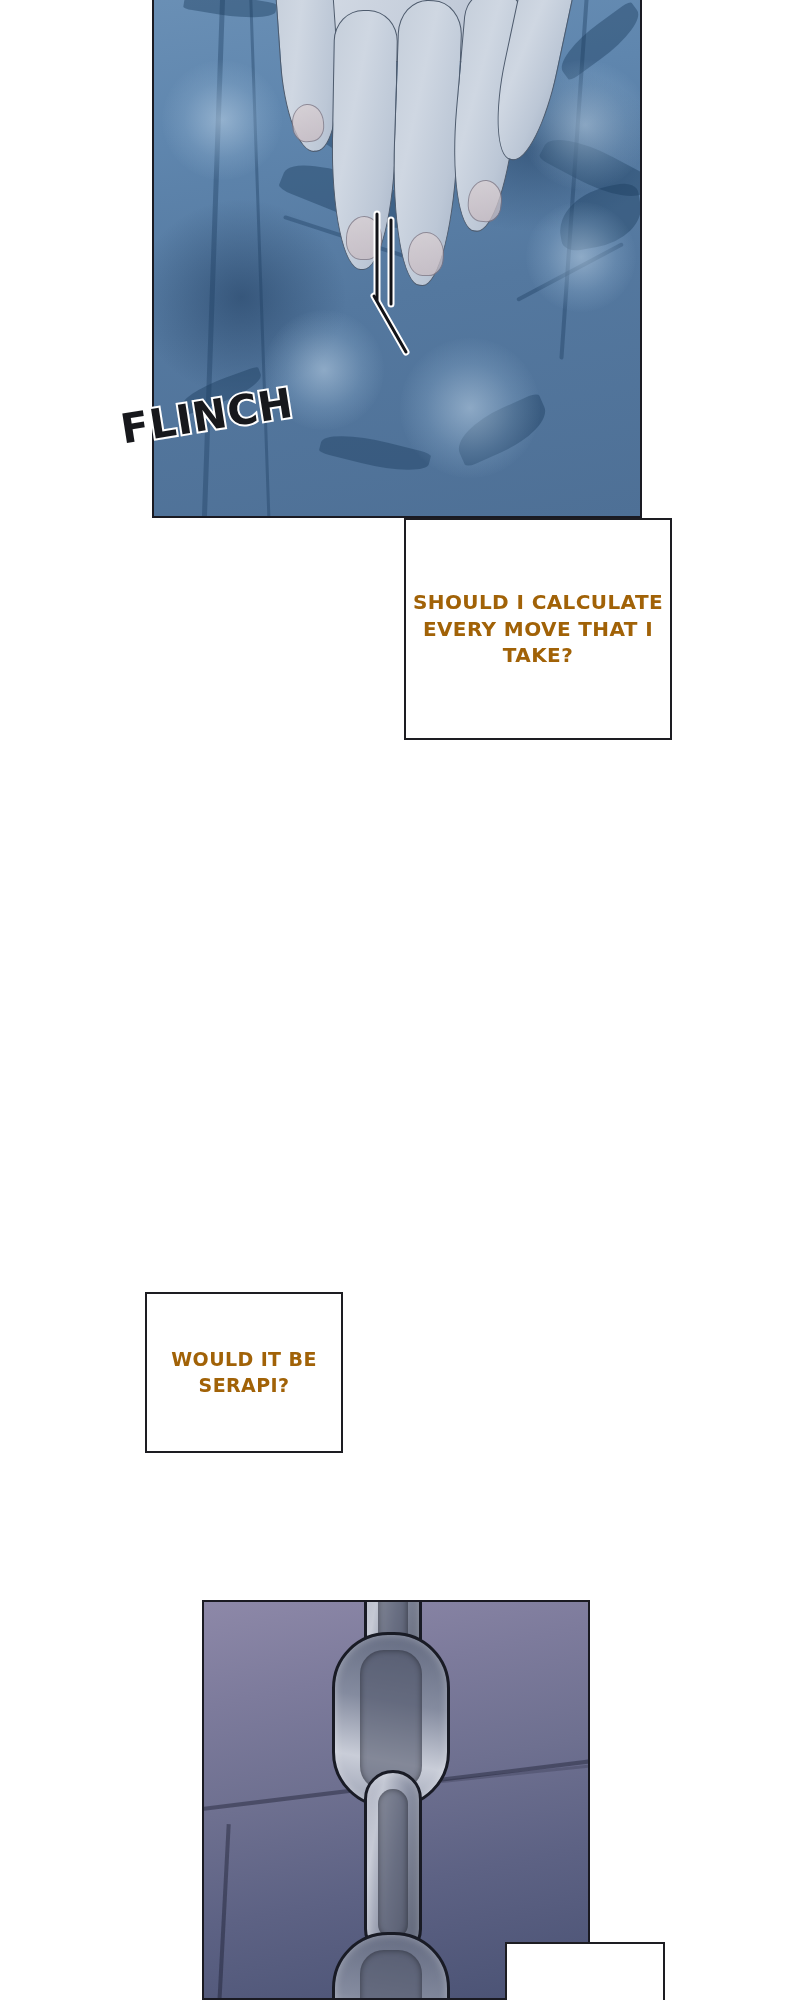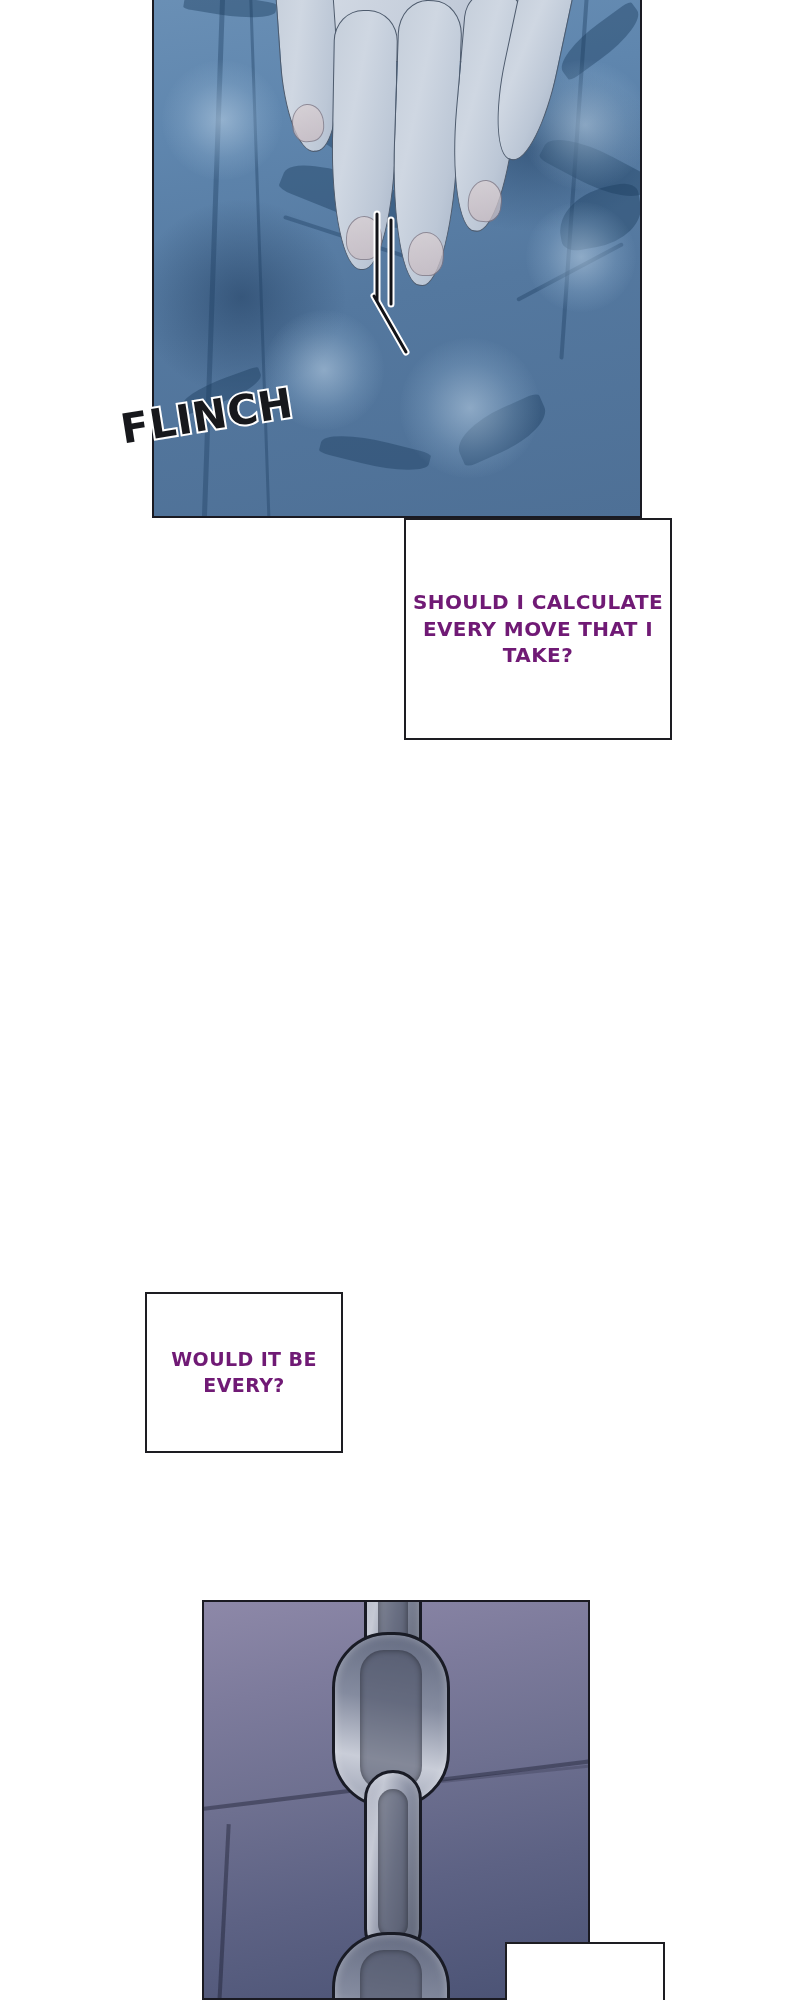--- a/index.html
+++ b/index.html
@@ -113,21 +113,21 @@
   
   .balloon {
     position: absolute;
     box-sizing: border-box;
     background: #ffffff;
     border: 2.5px solid #1d1d22;
     display: flex;
     align-items: center;
     justify-content: center;
     text-align: center;
-    color: #701a75;
+    color: #a16207;
     font-family: "DejaVu Sans", sans-serif;
     font-weight: 700;
     letter-spacing: .4px;
     line-height: 1.32;
   }
   #balloon-calculate {
     left: 404px;
     top: 518px;
     width: 268px;
     height: 222px;
@@ -272,21 +272,21 @@
   <div id="flinch-text">FLINCH</div>
 
   <div class="balloon" id="balloon-calculate">
     <span>SHOULD I CALCULATE EVERY MOVE THAT I TAKE?</span>
   </div>
 
 
   <div class="seam" id="seam-a"></div>
 
   <div class="balloon" id="balloon-serapi">
-    <span>WOULD IT BE EVERY?</span>
+    <span>WOULD IT BE SERAPI?</span>
   </div>
 
   <div class="panel" id="panel-chain">
     <div class="wall-seam" style="left:-10px;top:206px;width:420px;height:4px;transform:rotate(-7deg);"></div>
     <div class="wall-seam" style="left:18px;top:222px;width:4px;height:180px;transform:rotate(3deg);"></div>
     <div class="wall-seam" style="left:200px;top:182px;width:200px;height:3px;transform:rotate(-6deg);opacity:.5;"></div>
 
     <div class="chain-link" style="left:160px;top:-44px;width:58px;height:132px;"></div>
     <div class="chain-link flat" style="left:128px;top:30px;width:118px;height:176px;border-radius:56px;"></div>
     <div class="chain-link" style="left:160px;top:168px;width:58px;height:188px;"></div>

